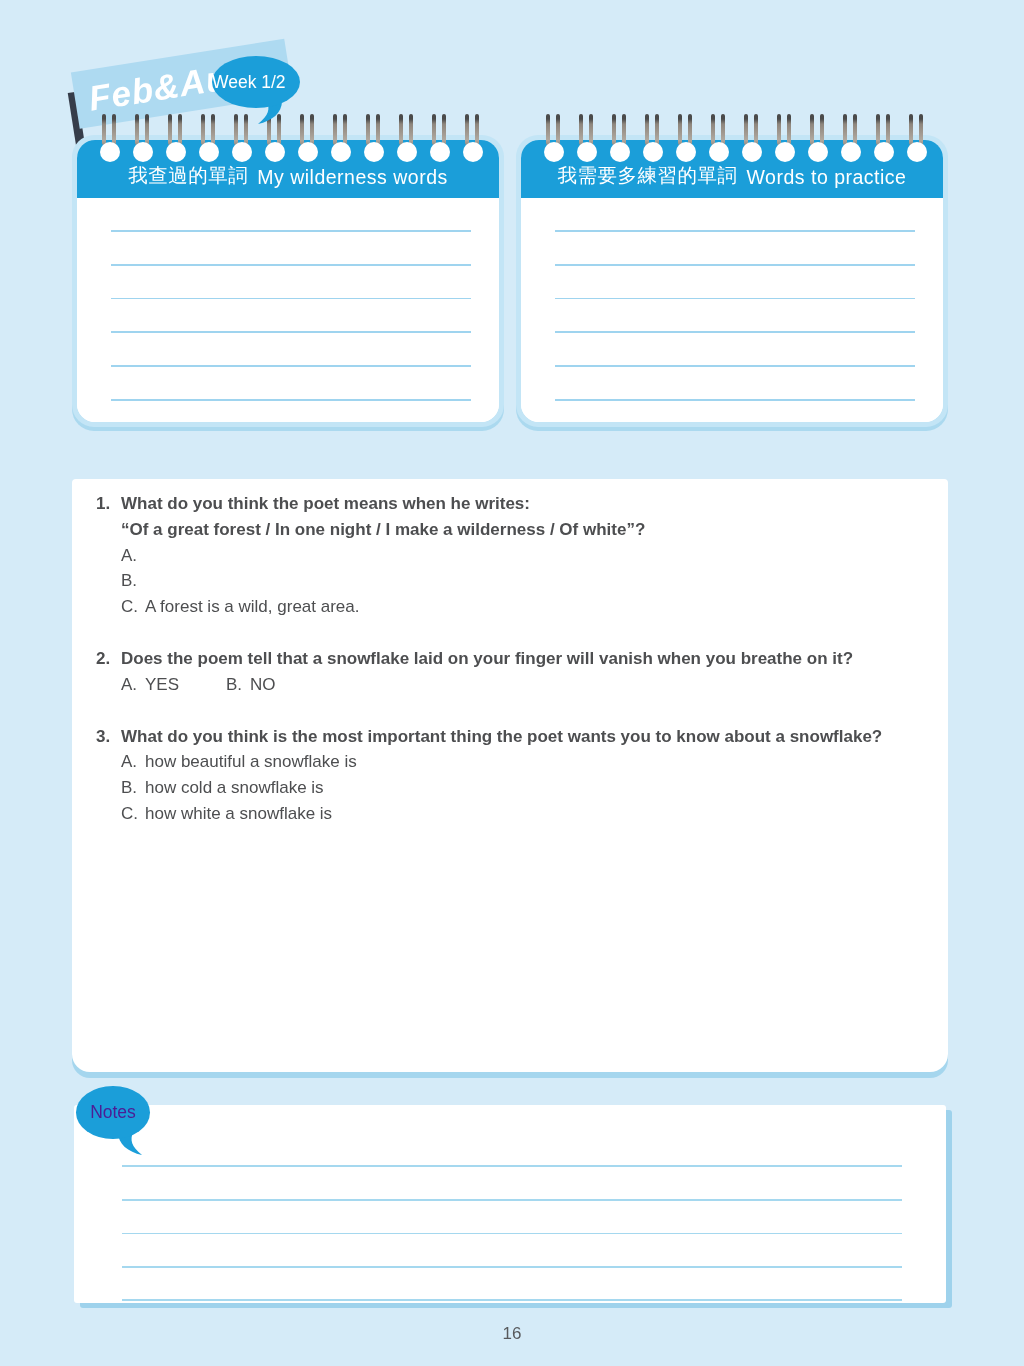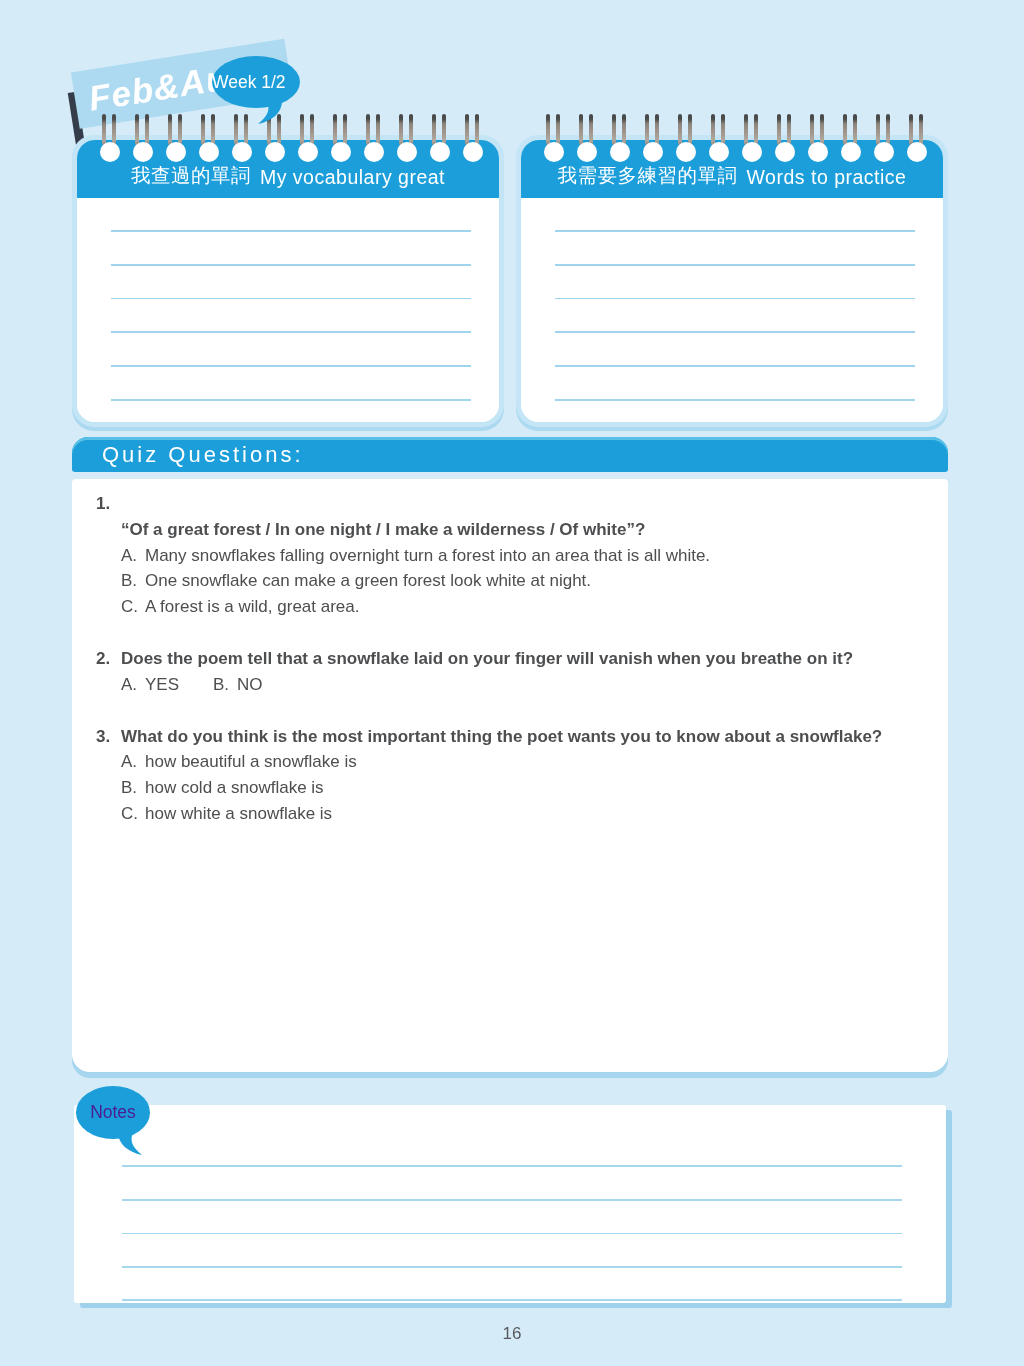--- a/index.html
+++ b/index.html
@@ -58,21 +58,21 @@
     position:absolute;left:72px;top:479px;width:876px;height:593px;background:#fff;
     border-radius:4px 4px 18px 18px;box-shadow:0 6px 0 #a5d6ee;
     padding:12px 26px 0 24px;box-sizing:border-box;
   }
   .q{margin-bottom:26px;}
   .q .row{display:flex;line-height:25.8px;font-size:17px;}
   .q .stem{font-weight:bold;}
   .num{width:25px;flex:none;font-weight:bold;}
   .row.ind{margin-left:25px;}
   .letter{width:24px;flex:none;}
-  .optval{margin-right:34px;}
+  .optval{margin-right:47px;}
   
   .notes-bubble{
     position:absolute;left:76px;top:1086px;width:74px;height:53px;background:#1b9ed9;border-radius:50%;
     display:flex;align-items:center;justify-content:center;color:#4c1d95;font-size:17.5px;z-index:3;
   }
   .notes-tail{position:absolute;left:112px;top:1132px;z-index:2;}
   .notes-panel{
     position:absolute;left:74px;top:1105px;width:872px;height:198px;background:#fff;border-radius:3px;
     box-shadow:6px 5px 0 #9ed2ec;
   }
@@ -96,21 +96,21 @@
     <span>Week 1/2</span>
   </div>
   <svg class="week-tail" width="34" height="26" viewBox="0 0 34 26">
     <path d="M28,0 C28,12 18,20 4,23 C15,14 16,8 13,0 Z" fill="#1b9ed9"></path>
   </svg>
 
   <section class="notebook nb-left">
     <div class="nb-inner">
       <div class="nb-header">
         <span class="t-zh">我查過的單詞</span>
-        <span class="t-en">My vocabulary great</span>
+        <span class="t-en">My wilderness words</span>
       </div>
       <div class="nb-body">
         <div class="rule-lines"></div>
       </div>
     </div>
     <div class="spirals">
         <span class="spiral" style="left: 22px;">
           <i class="wire w1"></i>
           <i class="wire w2"></i>
           <i class="ring"></i>
@@ -240,39 +240,35 @@
           <i class="ring"></i>
         </span>
         <span class="spiral" style="left: 385px;">
           <i class="wire w1"></i>
           <i class="wire w2"></i>
           <i class="ring"></i>
         </span>
       </div>
   </section>
 
-  <div class="quiz-bar">
-    <span>Quiz Questions:</span>
-  </div>
   <div class="quiz-body">
 
     <div class="q">
       <div class="row stem">
         <span class="num">1.</span>
+        <span>What do you think the poet means when he writes:</span>
       </div>
       <div class="row stem ind">
         <span>“Of a great forest / In one night / I make a wilderness / Of white”?</span>
       </div>
       <div class="row ind">
         <span class="letter">A.</span>
-        <span>Many snowflakes falling overnight turn a forest into an area that is all white.</span>
       </div>
       <div class="row ind">
         <span class="letter">B.</span>
-        <span>One snowflake can make a green forest look white at night.</span>
       </div>
       <div class="row ind">
         <span class="letter">C.</span>
         <span>A forest is a wild, great area.</span>
       </div>
     </div>
 
     <div class="q">
       <div class="row stem">
         <span class="num">2.</span>

